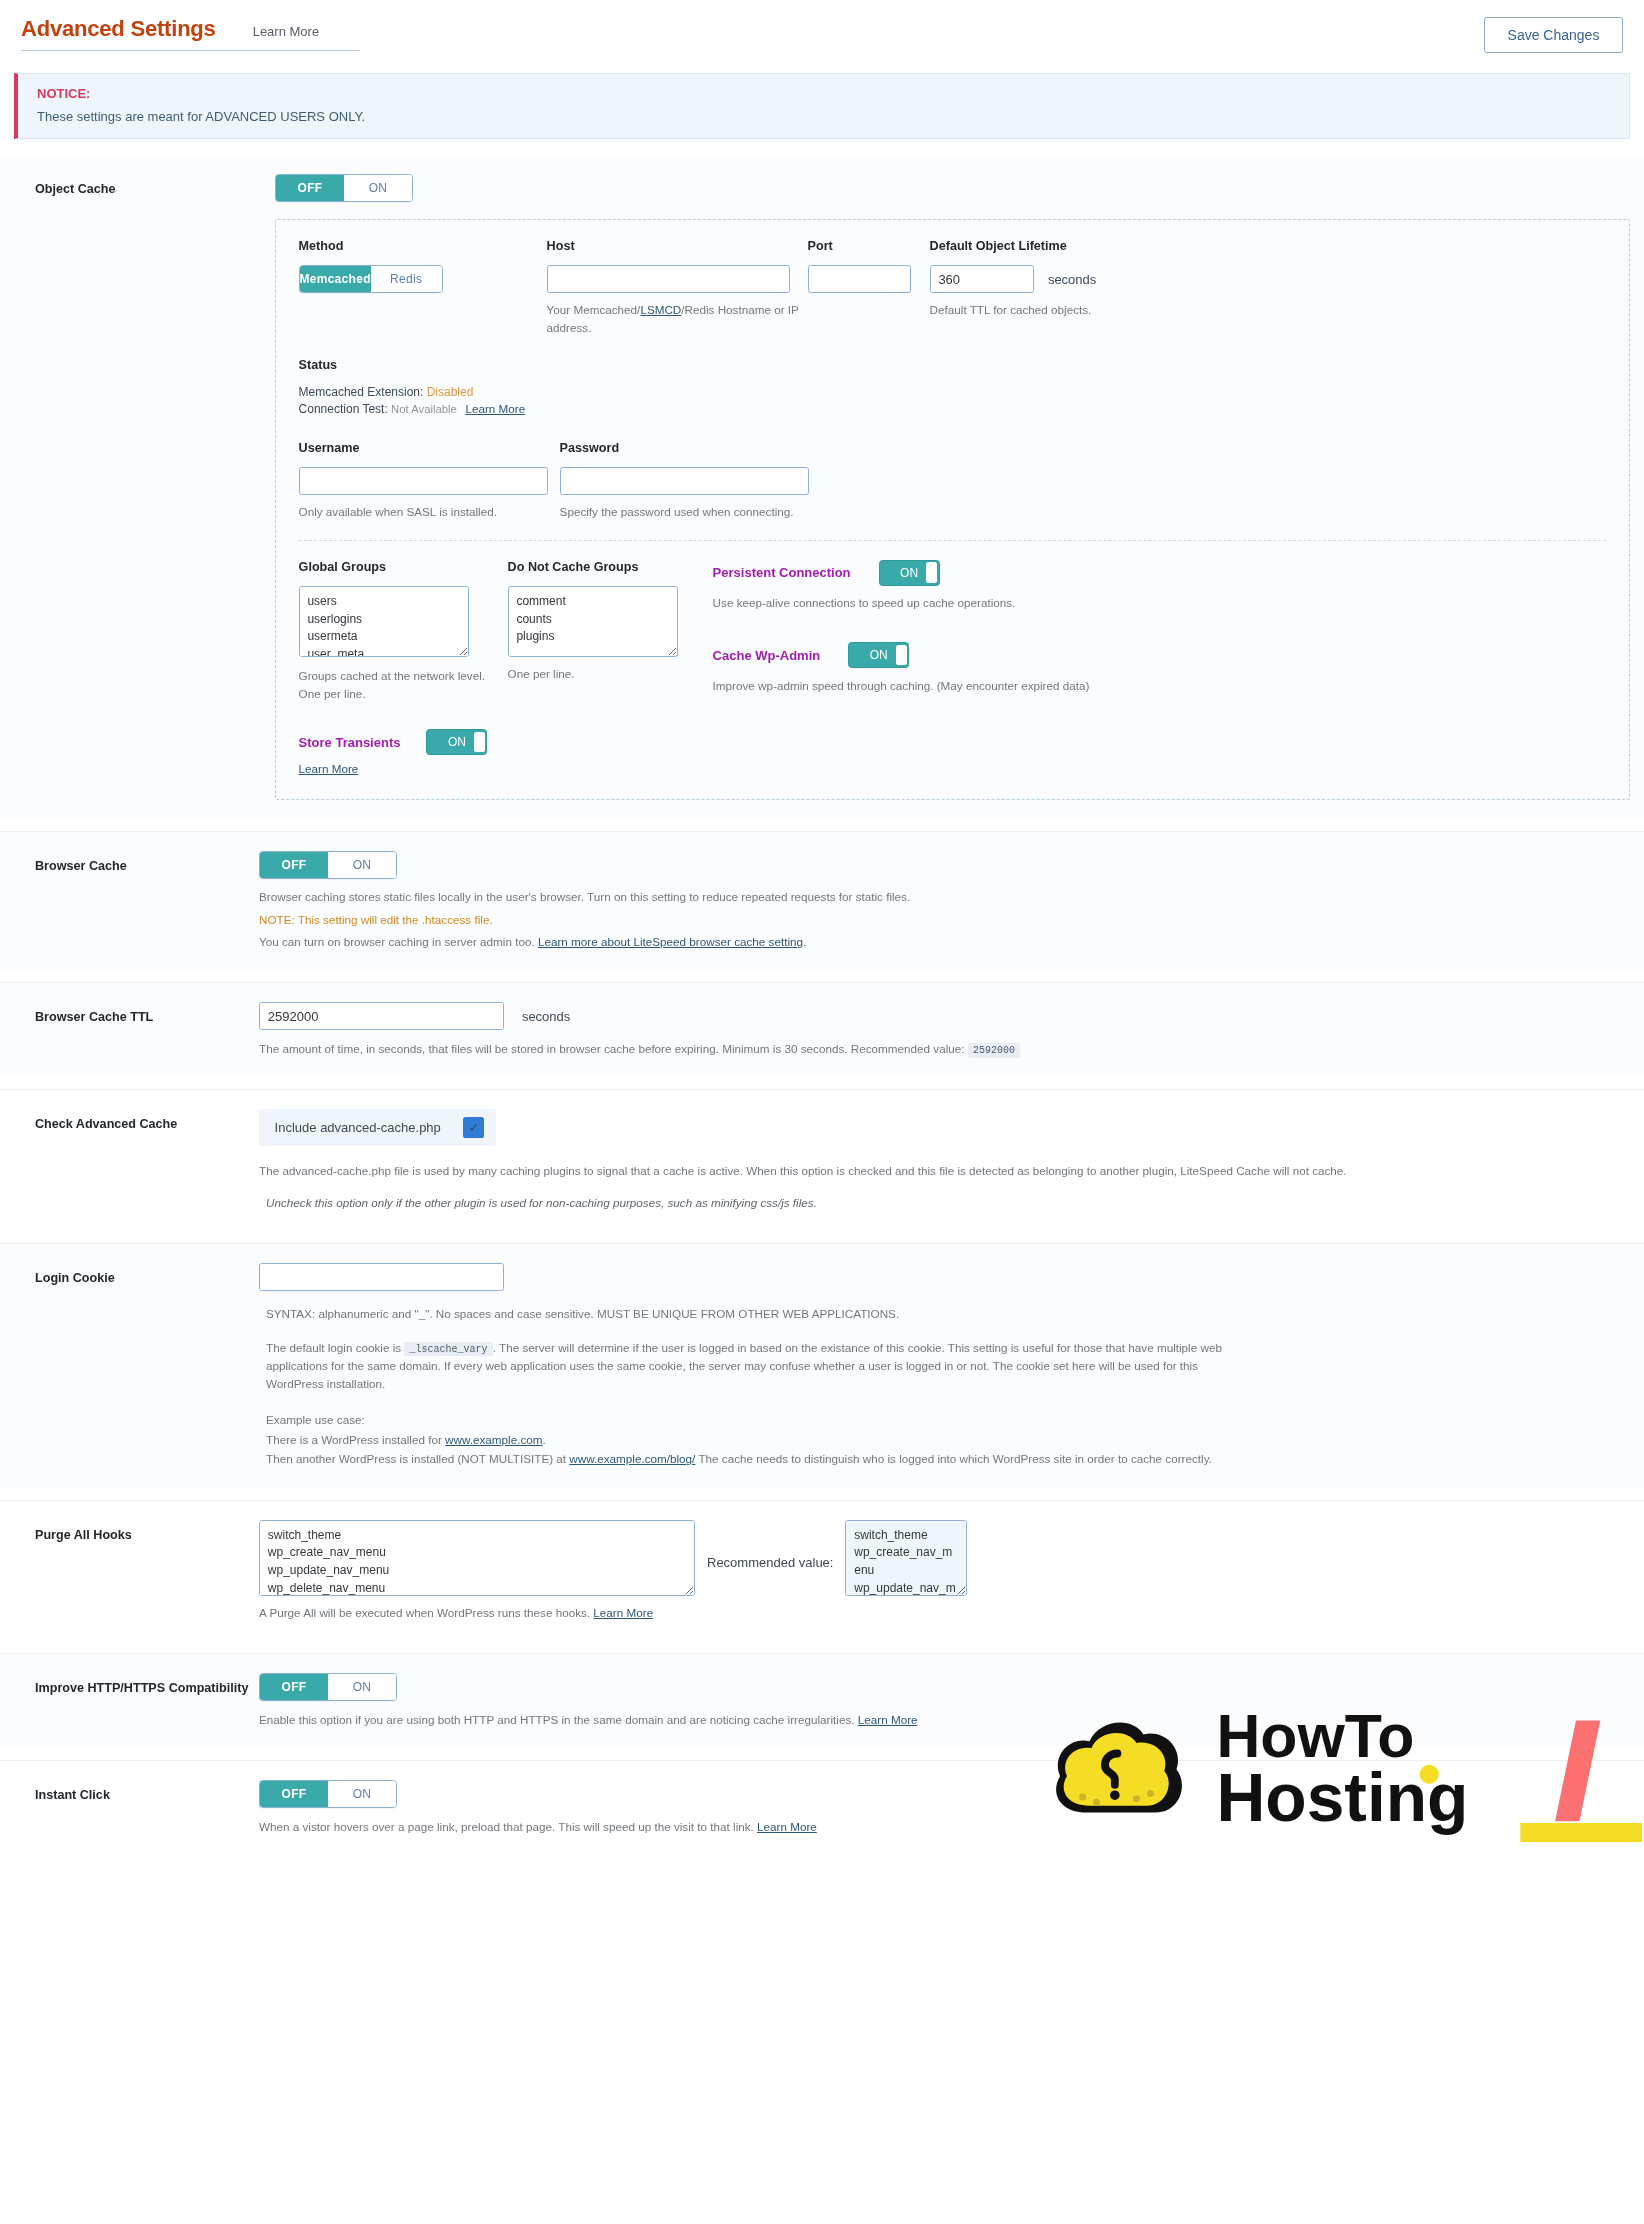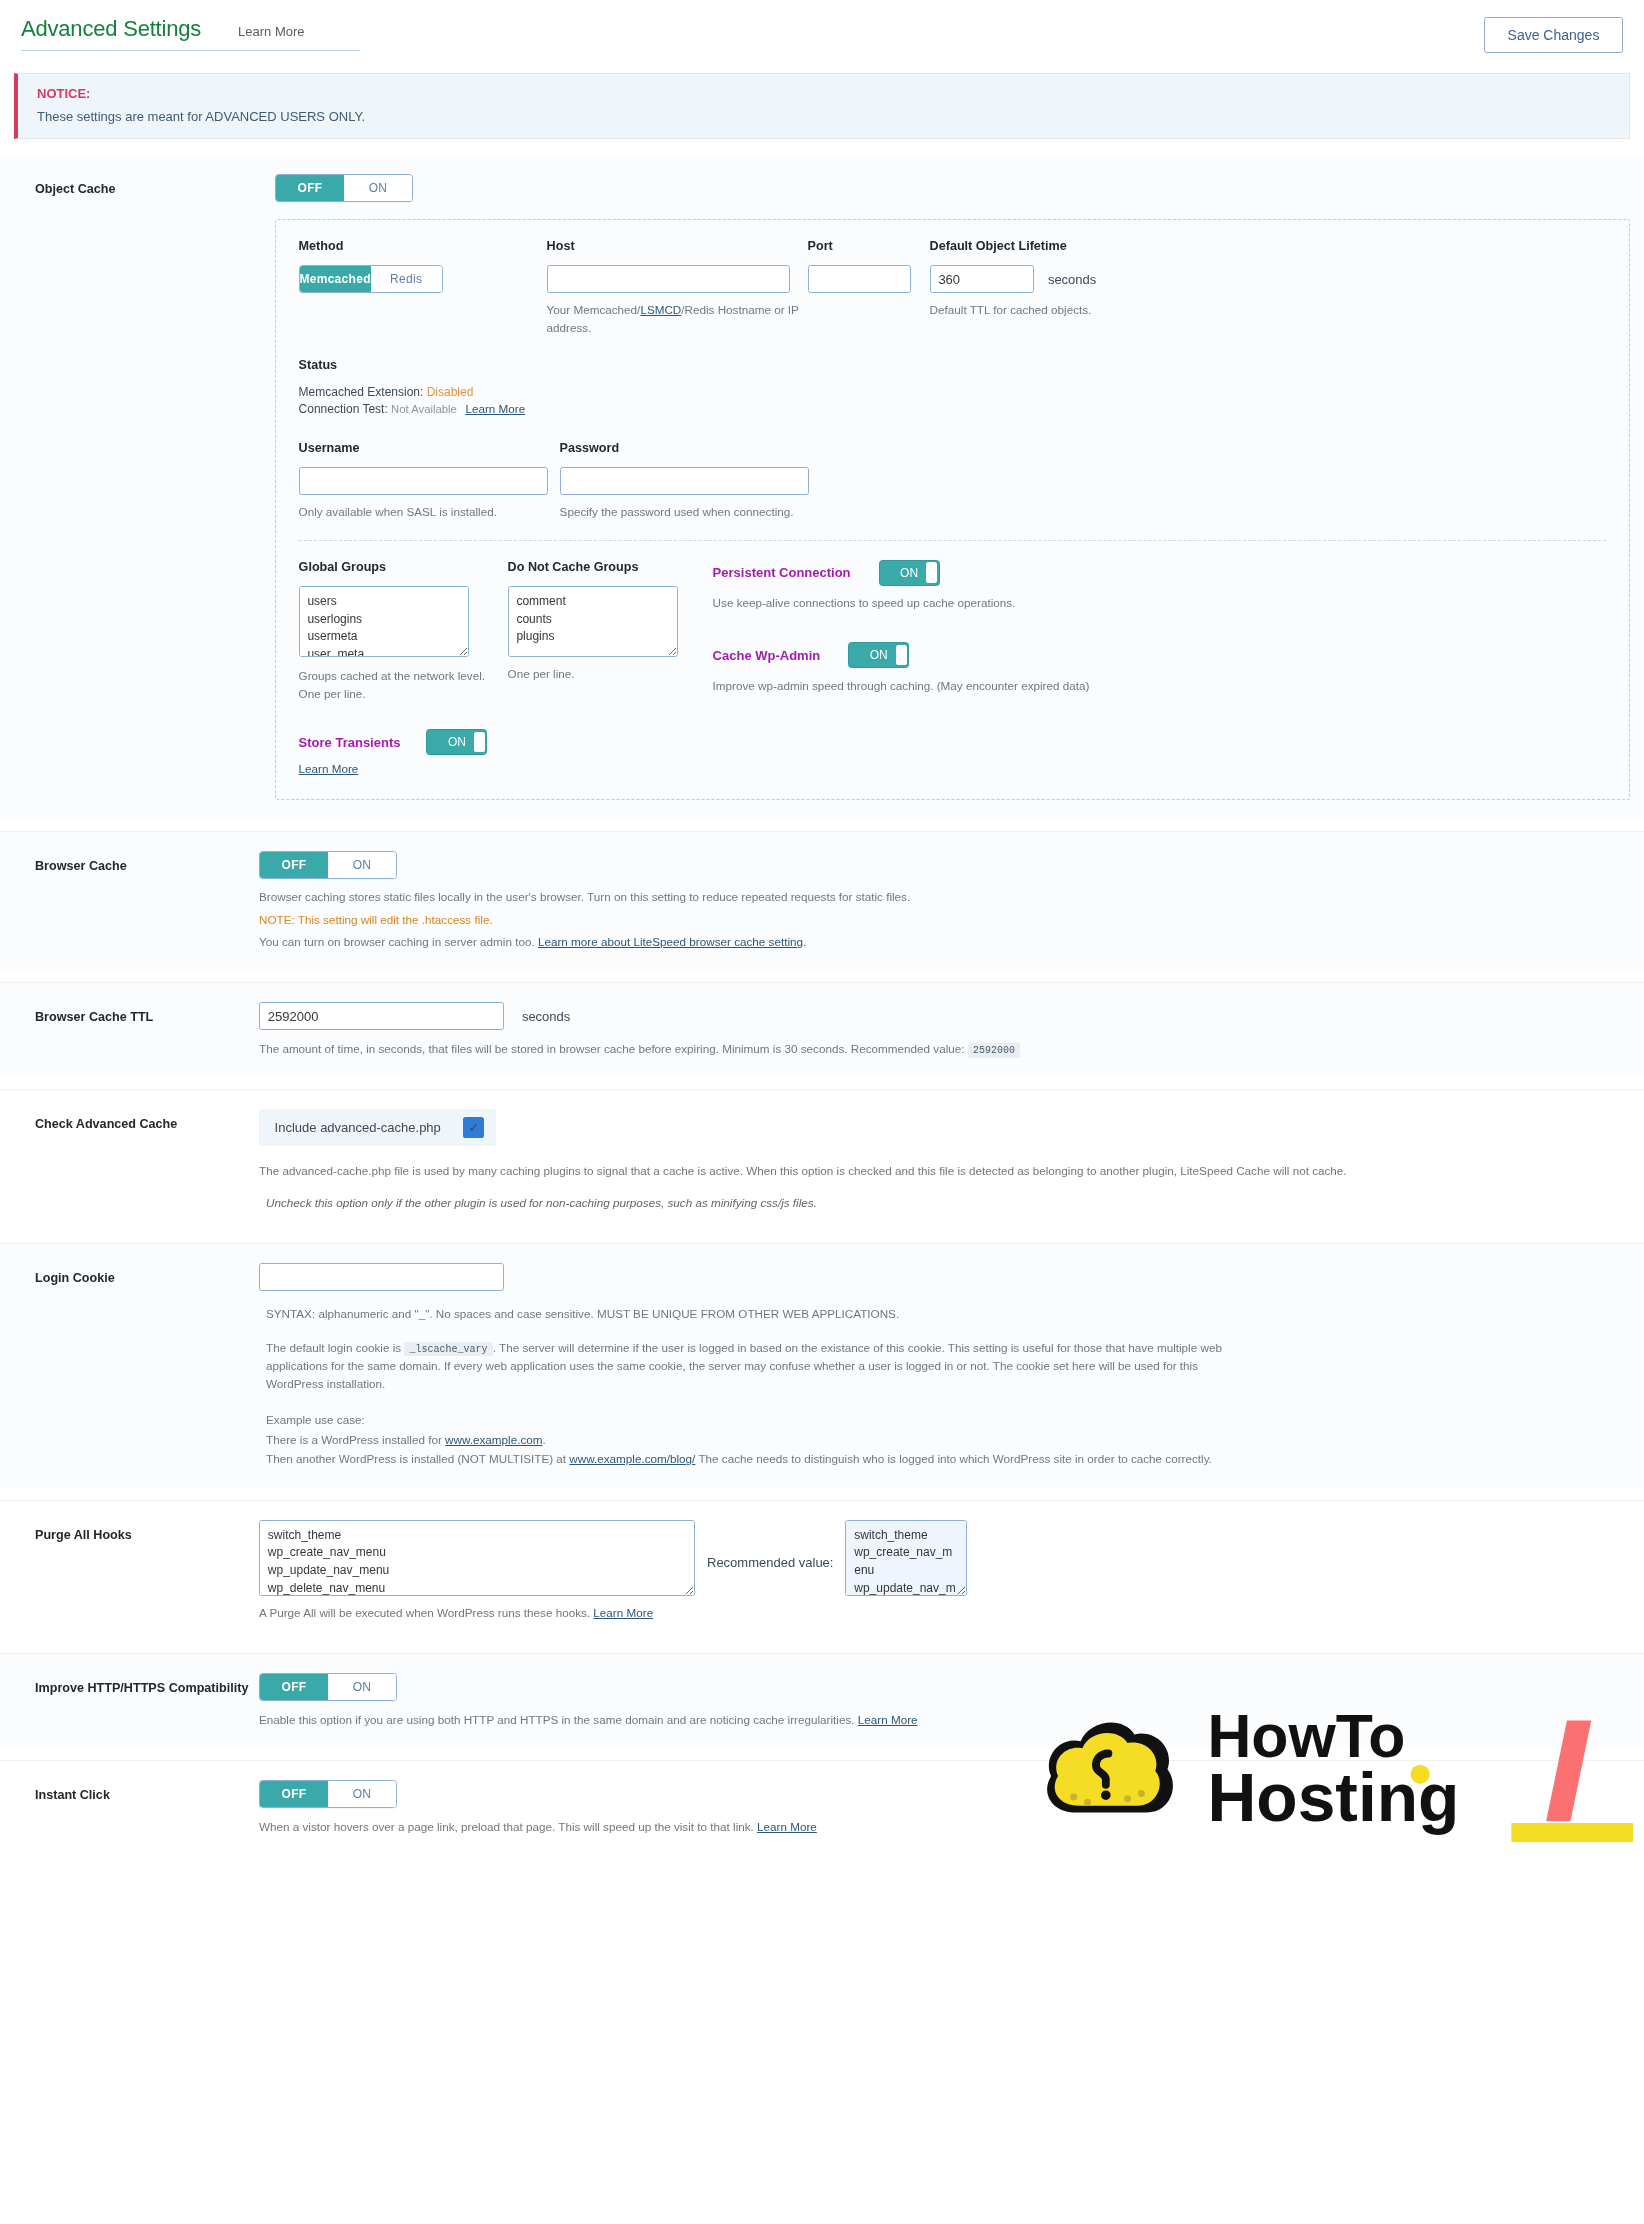--- a/index.html
+++ b/index.html
@@ -21,21 +21,21 @@
     position: relative;
     height: 63px;
   }
   .title-wrap {
     display: flex; align-items: baseline; gap: 37px;
     border-bottom: 0.9px solid #b9cfe3;
     padding-bottom: 8.7px;
     min-width: 339px;
   }
   .page-title {
-    font-size: 22px; font-weight: normal; color: #15803d; letter-spacing: -0.2px;
+    font-size: 22px; font-weight: bold; color: #c2410c; letter-spacing: -0.2px;
   }
   .header-learn {
     font-size: 13px; color: #555d66; text-decoration: none;
   }
   .save-btn {
     position: absolute; right: 21px; top: 17.4px;
     border: 0.9px solid #8aa9c8; background: #fff; color: #3a6392;
     font-size: 14px; padding: 8.7px 22.6px; border-radius: 2.6px; cursor: pointer;
     font-family: "Liberation Sans", sans-serif;
   }
@@ -150,21 +150,21 @@
   }
 
   .ital { font-style: italic; color: #60666c; }
 
   
   .hooks-wrap { display: flex; align-items: flex-end; gap: 0; }
   .rec-label { font-size: 13px; color: #3c4a57; padding: 0 12px 26px 12px; white-space: nowrap; }
 
   
   .watermark {
-    position: absolute; right: 11px; bottom: -12px; width: 608px; height: 165px;
+    position: absolute; right: 2px; bottom: -12px; width: 608px; height: 165px;
     pointer-events: none; user-select: none;
   }
 </style>
 </head>
 <body>
 
 <div class="page">
 
   <div class="header">
     <div class="title-wrap">

